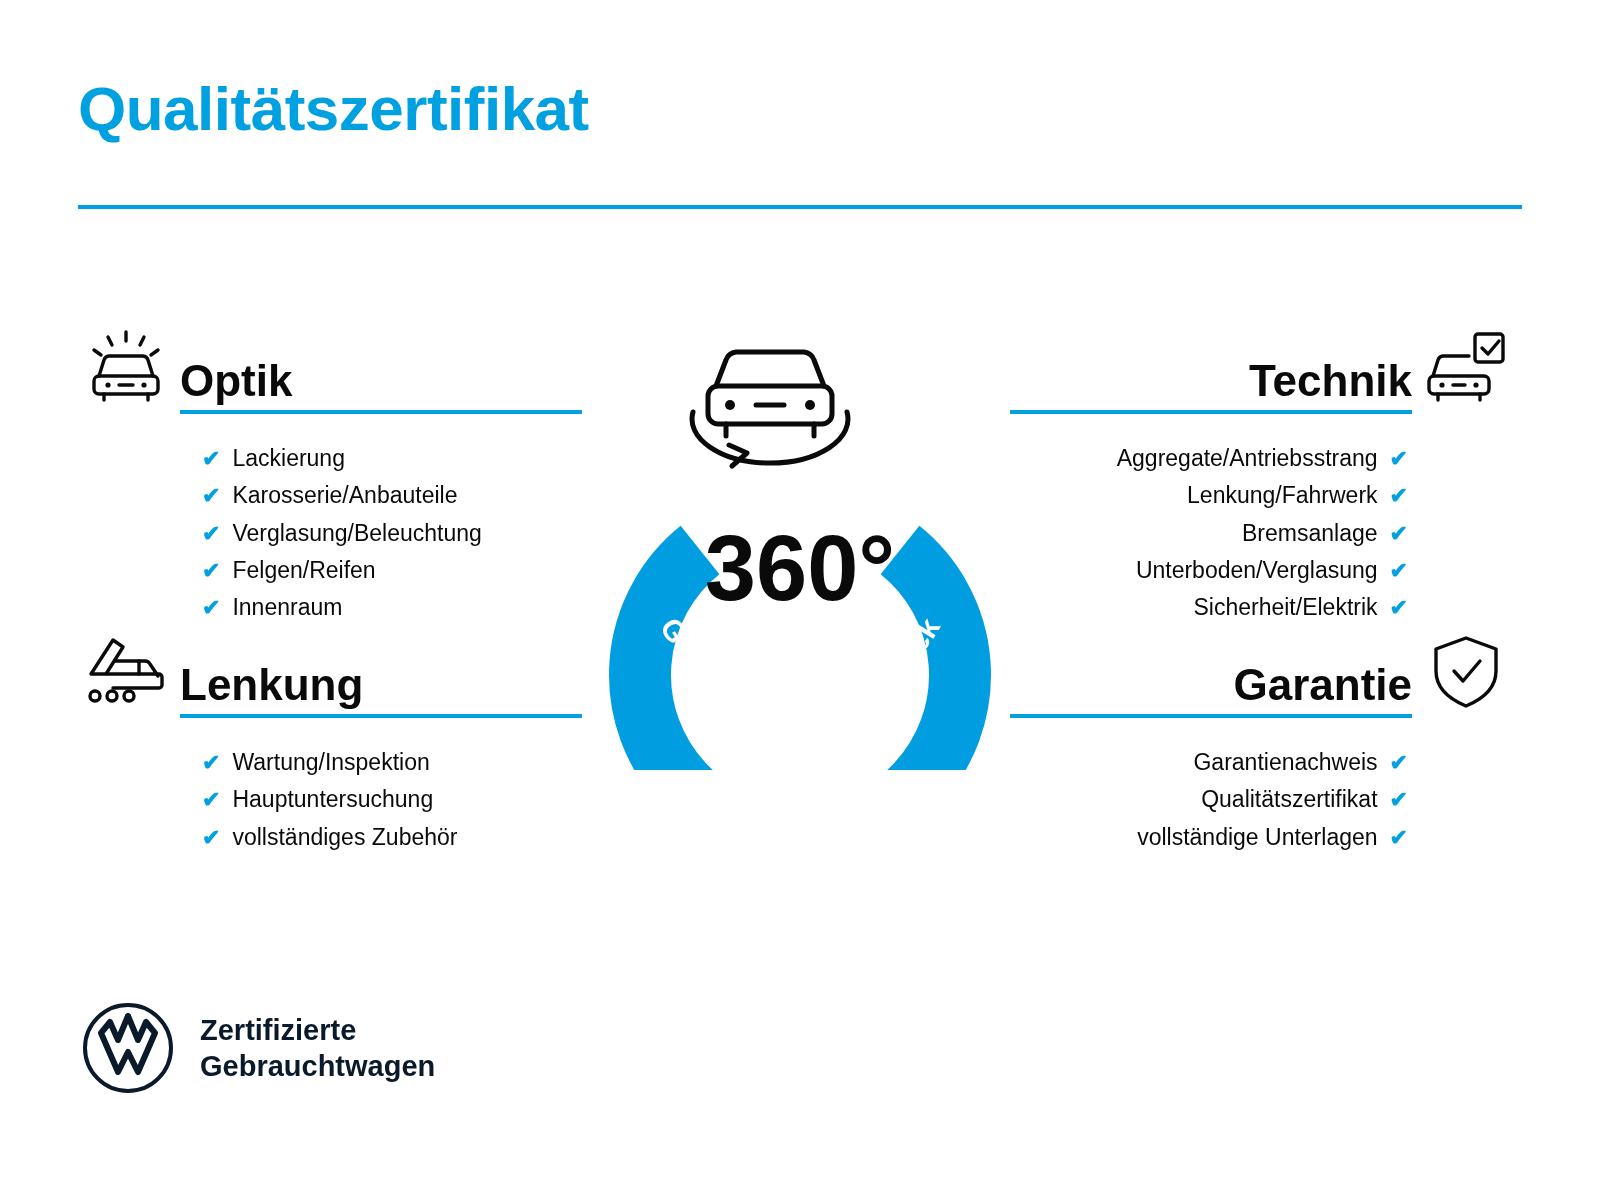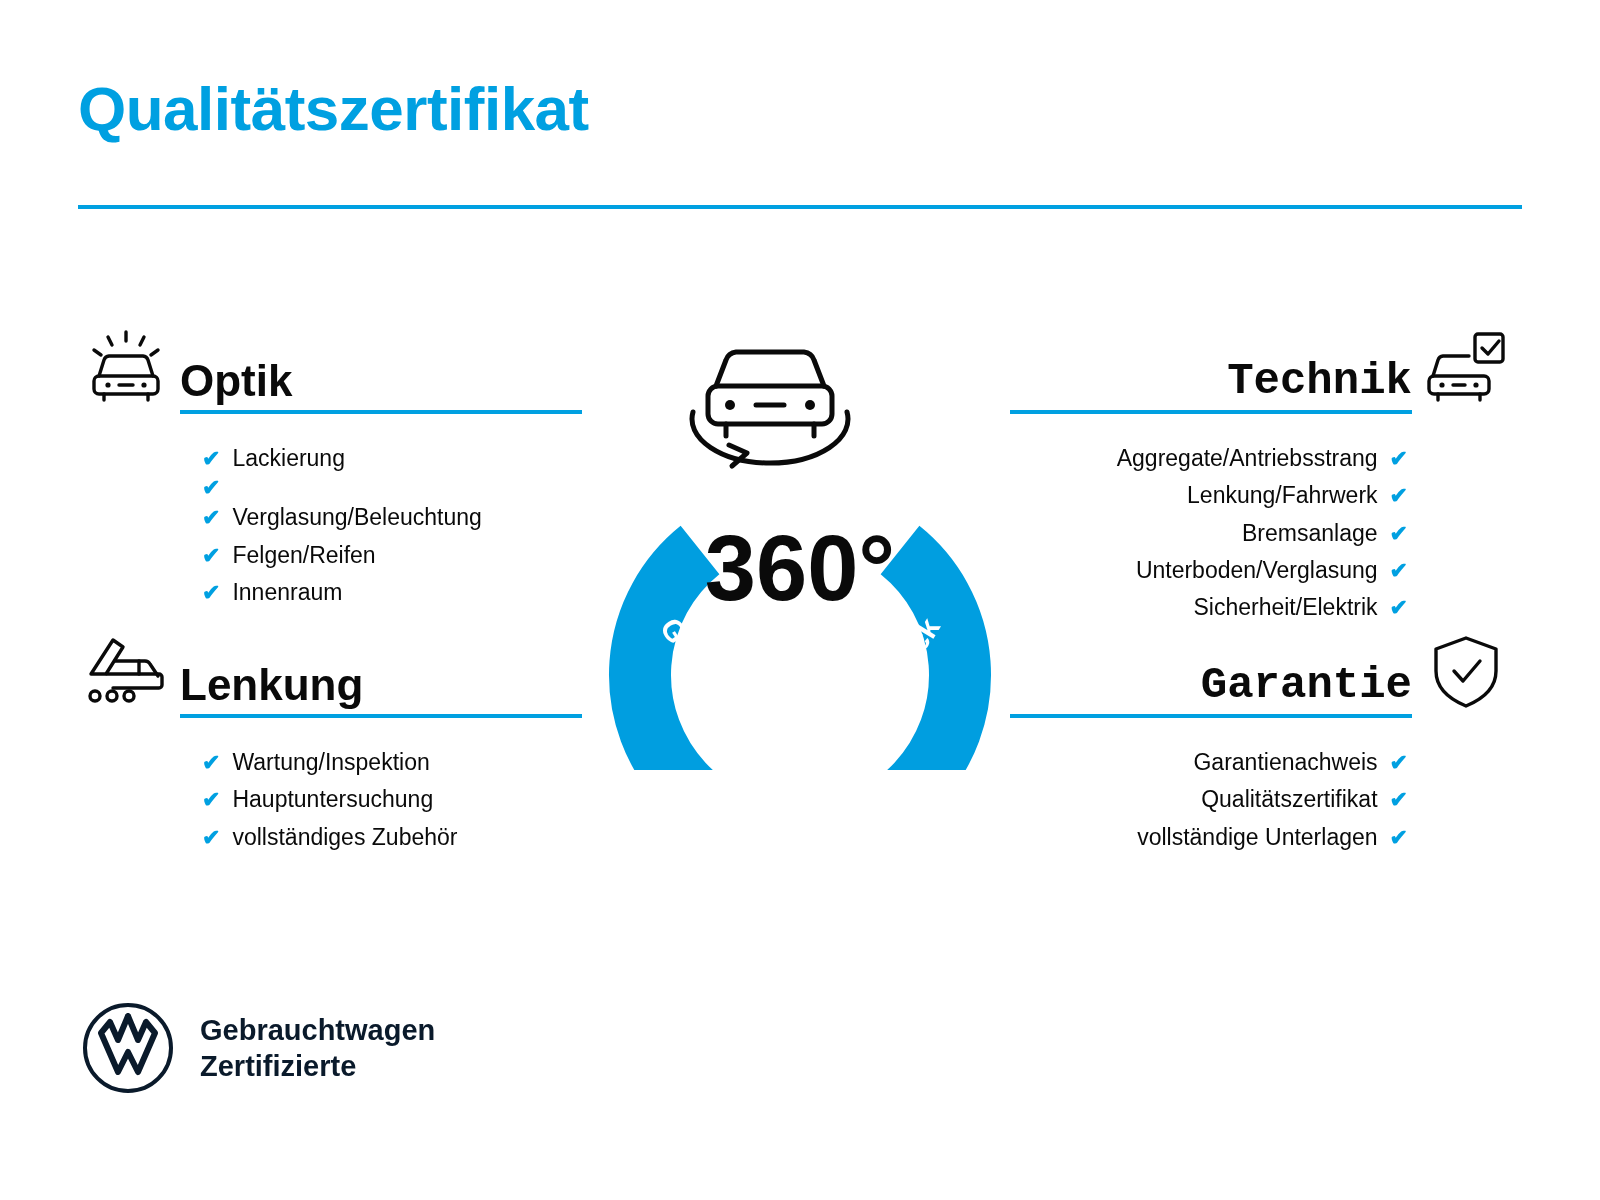--- a/index.html
+++ b/index.html
@@ -69,21 +69,21 @@
     display: flex;
     flex-direction: column;
   }
   .sec-title {
     font-size: 44px;
     font-weight: bold;
     color: #0a0a0a;
     line-height: 1.05;
     padding-bottom: 6px;
   }
-  .sec-title.right { text-align: right; font-family: Liberation Mono, monospace; }
+  .sec-title.right { text-align: right; }
   .sec-rule {
     height: 4px;
     background: #00a0e1;
     width: 100%;
   }
 
   .items {
     list-style: none;
     margin: 0;
     padding: 26px 0 0 0;
@@ -171,20 +171,21 @@
         <div class="sec-rule"></div>
       </div>
     </div>
     <ul class="items left">
       <li>
           <span class="check">✔</span>
           <span>Lackierung</span>
         </li>
       <li>
           <span class="check">✔</span>
+          <span>Karosserie/Anbauteile</span>
         </li>
       <li>
           <span class="check">✔</span>
           <span>Verglasung/Beleuchtung</span>
         </li>
       <li>
           <span class="check">✔</span>
           <span>Felgen/Reifen</span>
         </li>
       <li>
@@ -333,18 +334,18 @@
   </div>
 
   <div class="footer">
     <div class="vw-logo">
       <svg width="96" height="96" viewBox="0 0 96 96" fill="none" stroke="#0a1a2b" stroke-width="4" stroke-linejoin="round" stroke-linecap="round">
         <circle cx="48" cy="48" r="43"></circle>
         <path d="M48 16 L38 40 L30 22 M30 22 L21 33 L38 72 L48 52 L58 72 L75 33 L66 22 M66 22 L58 40 L48 16" stroke-width="6" fill="none"></path>
       </svg>
     </div>
     <div class="footer-text">
+      <div>Zertifizierte</div>
       <div>Gebrauchtwagen</div>
-      <div>Zertifizierte</div>
     </div>
   </div>
 
 </div>
 
 </body></html>

